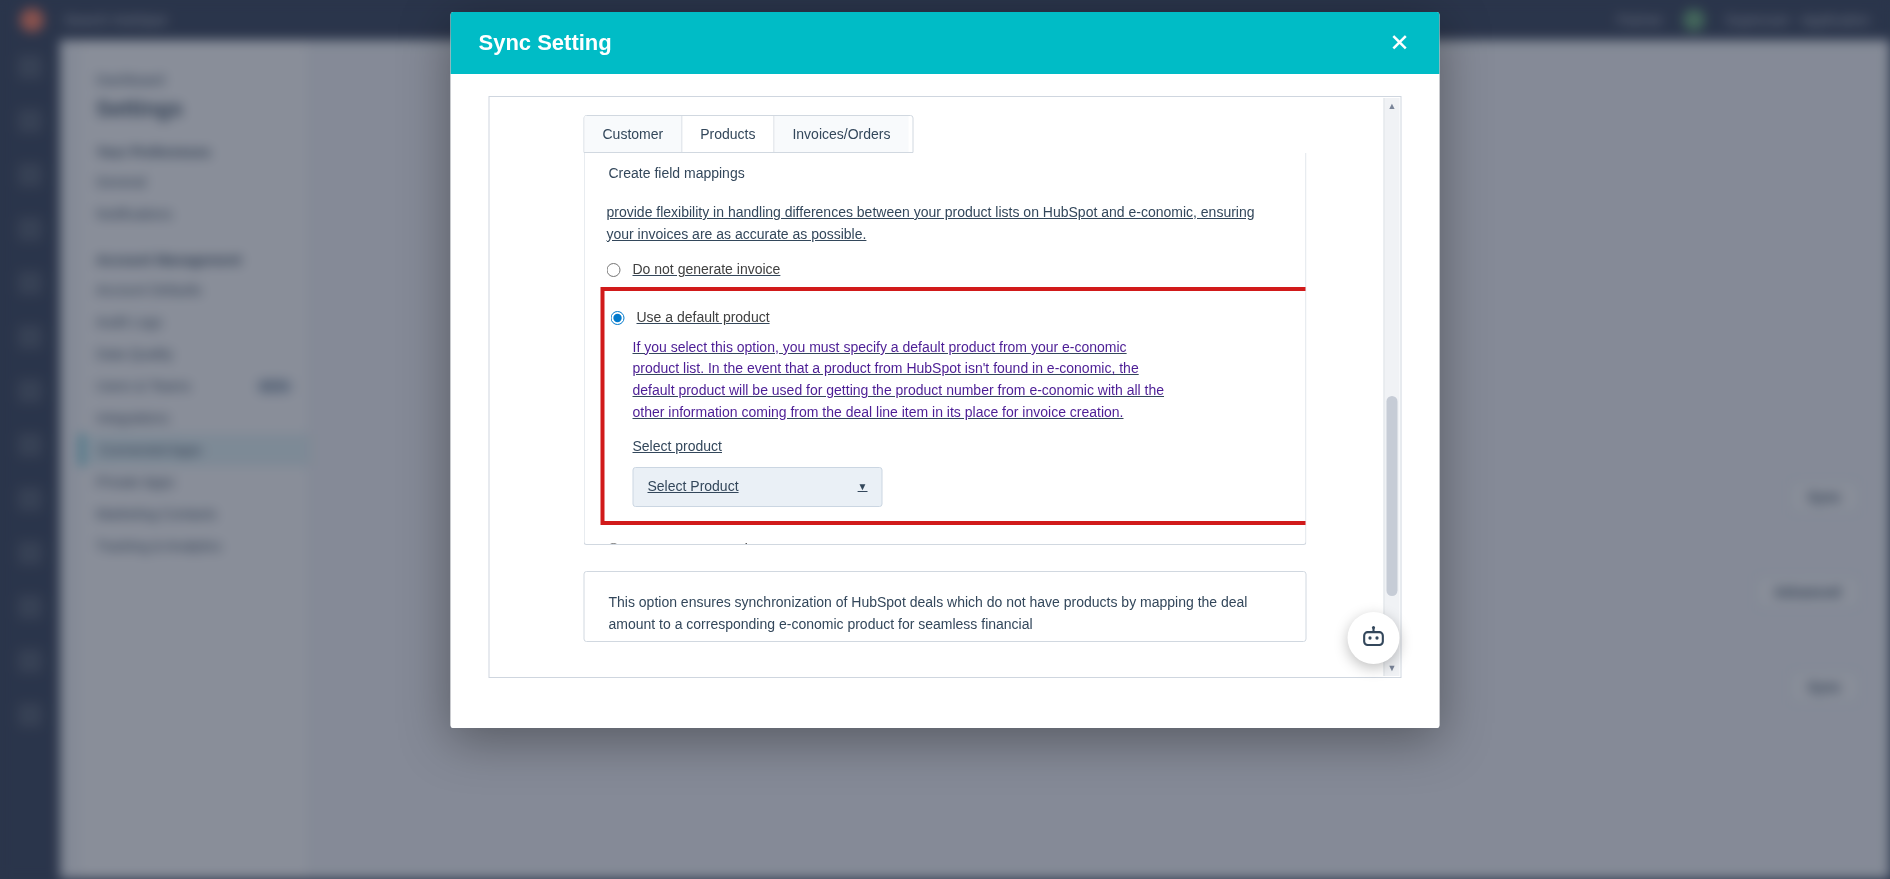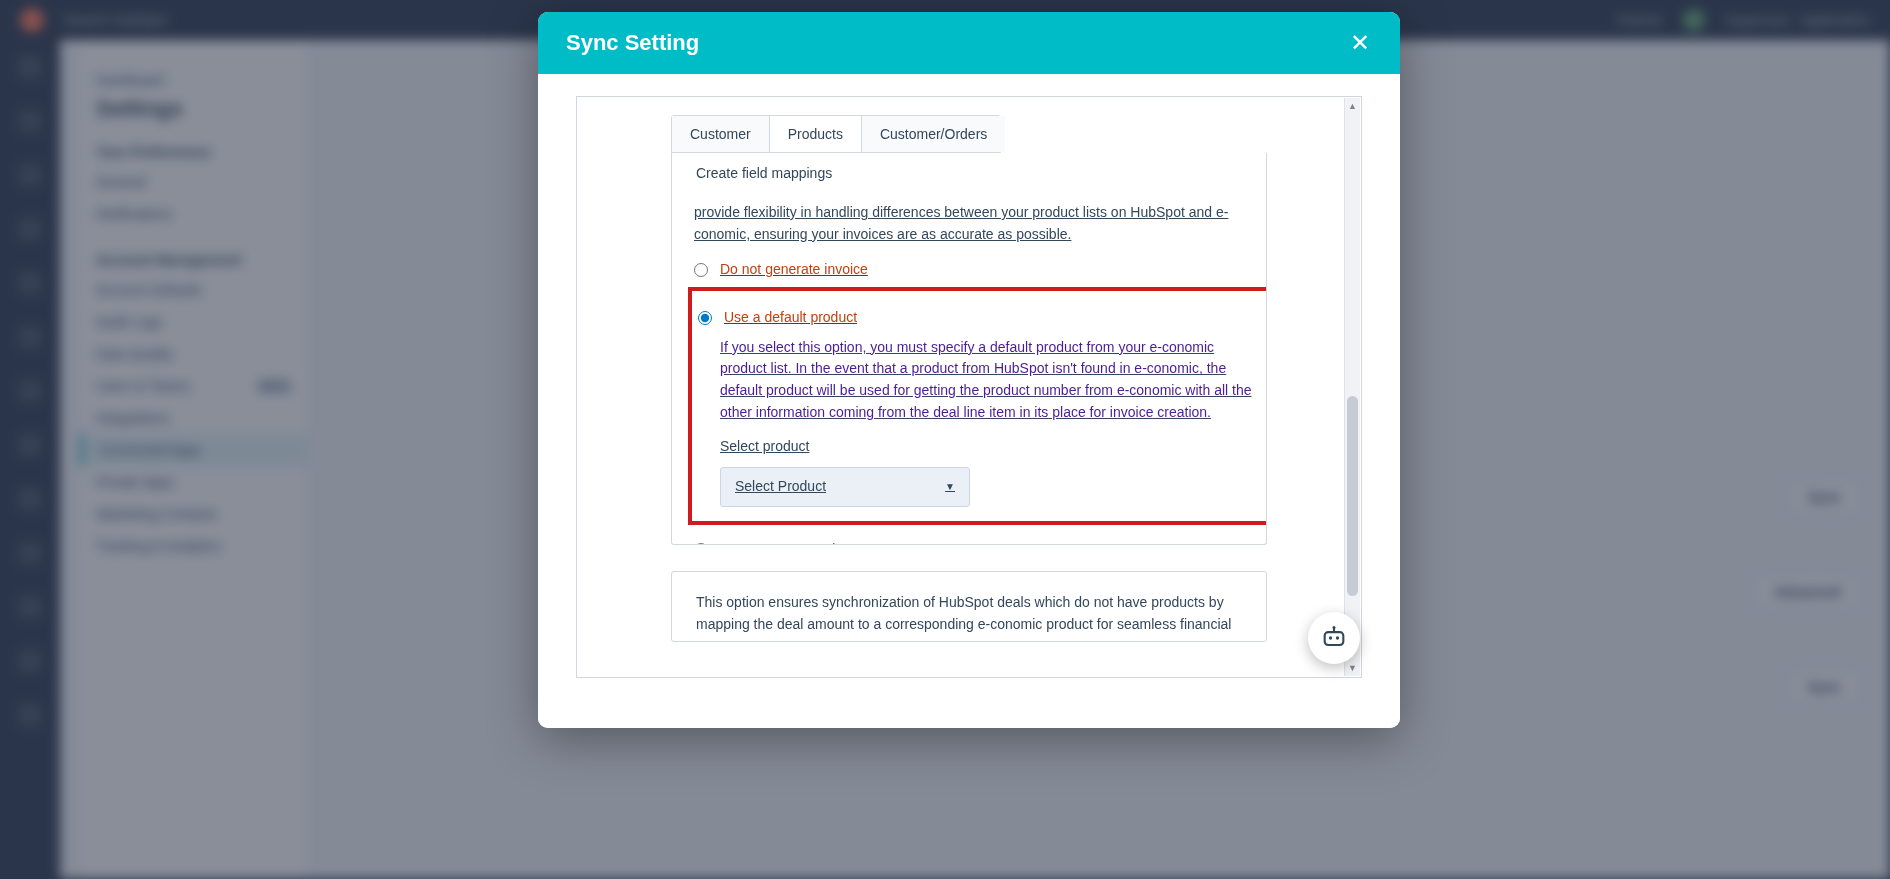--- a/index.html
+++ b/index.html
@@ -35,22 +35,22 @@
   .bg-rightcol .b3 { top:630px; }
 
   
   .overlay {
     position:absolute; inset:0; background:rgba(40,50,70,0.55);
   }
 
   
   .modal {
     position:absolute; top:12px; left:50%; transform:translateX(-50%);
-    width:862px; height:716px; background:#fff; border-radius:10px; box-shadow:0 12px 50px rgba(0,0,0,0.35);
-    display:flex; flex-direction:column; overflow:hidden;margin-left:24px;
+    width:989px; height:716px; background:#fff; border-radius:3px; box-shadow:0 12px 50px rgba(0,0,0,0.35);
+    display:flex; flex-direction:column; overflow:hidden;
   }
   .modal-header {
     background:#00bcc6; color:#fff; display:flex; align-items:center; justify-content:space-between;
     padding:18px 28px; height:62px;
   }
   .modal-title { font-size:22px; font-weight:700; }
   .modal-close { width:24px; height:24px; cursor:pointer; color:#fff; display:flex; align-items:center; justify-content:center; font-size:24px; line-height:1; font-weight:300; }
 
   .modal-body { flex:1; background:#fff; padding:22px 38px 0 38px; position:relative; overflow:hidden; }
 
@@ -74,21 +74,21 @@
   
   .card { border:1px solid #d1d8e0; border-top:none; border-radius:0 0 3px 3px; margin-top:0; }
   .card-scroll {
     height:350px; overflow:hidden; padding:8px 22px 20px 22px; font-size:14px; line-height:1.55; color:#33475b; position:relative;text-decoration:underline;
   }
 
   .intro-p { margin-bottom:14px; }
 
   .radio-row { display:flex; gap:12px; align-items:flex-start; margin-top:10px; }
   .radio-row input[type=radio] { margin-top:4px; width:14px; height:14px; accent-color:#0079cc; }
-  .radio-row .rlabel { color:#c2410c; font-size:14px; }
+  .radio-row .rlabel { color:#404040; font-size:14px; }
 
   .highlight-box {
     border:4px solid #d11a1a; padding:6px 14px 14px 6px; margin-top:6px; margin-left:-6px; margin-right:-60px;
   }
   .opt-desc { margin:8px 0 12px 22px; color:#4c1d95; font-size:14px; line-height:1.55; max-width:540px; }
   .select-label { margin:6px 0 10px 22px; font-size:14px; color:#33475b; }
   .select-box {
     margin-left:22px; width:250px; height:40px; background:#eaf0f6; border:1px solid #cbd6e2;
     border-radius:3px; display:flex; align-items:center; justify-content:space-between; padding:0 14px;
     font-size:14px; color:#33475b; cursor:pointer;
@@ -181,21 +181,21 @@
     <div class="modal-close">✕</div>
   </div>
   <div class="modal-body">
 
     <div class="content-frame">
       <div class="content-inner">
 
         <div class="tabs1">
           <div class="tab inactive">Customer</div>
           <div class="tab active">Products</div>
-          <div class="tab inactive">Customer/Orders</div>
+          <div class="tab inactive">Invoices/Orders</div>
         </div>
 
         <div class="card">
           <div class="tabs2">
             <div class="stab">Create field mappings</div>
           </div>
 
           <div class="card-scroll">
             <p class="intro-p">provide flexibility in handling differences between your product lists on HubSpot and e-conomic, ensuring your invoices are as accurate as possible.</p>
 

